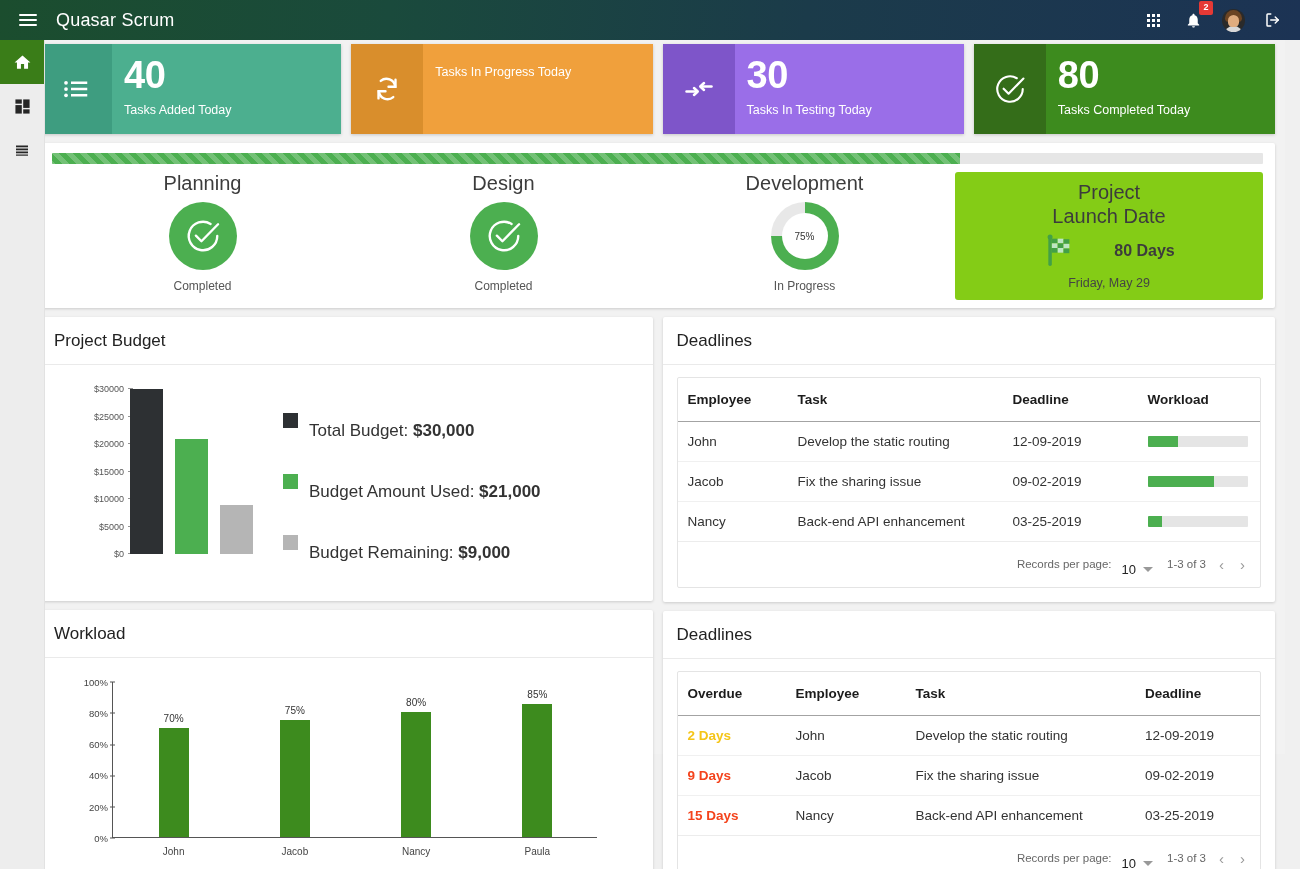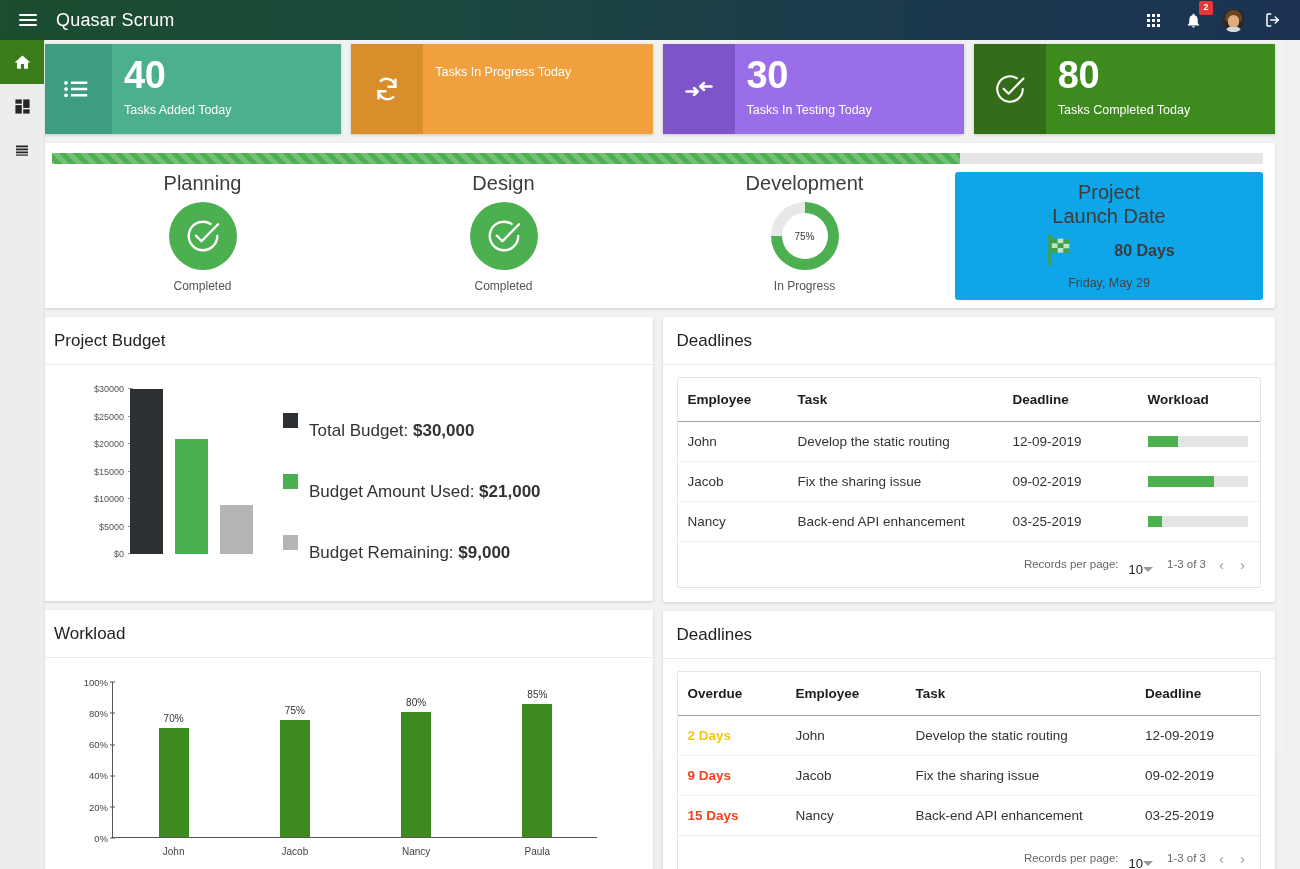--- a/index.html
+++ b/index.html
@@ -73,21 +73,21 @@
   .phase { flex: 1; text-align: center; padding-bottom: 6px; }
   .phase h3 { font-size: 20px; font-weight: 400; color: #3c3c3c; margin-bottom: 7px; }
   .ring-done { width: 68px; height: 68px; border-radius: 50%; background: #4caf50;
     margin: 0 auto; display: flex; align-items: center; justify-content: center; }
   .phase-status { font-size: 12px; color: #555; margin-top: 9px; }
   .donut { width: 68px; height: 68px; border-radius: 50%; margin: 0 auto; position: relative;
     background: conic-gradient(#4caf50 0deg 270deg, #e8e8e8 270deg 360deg); }
   .donut::after { content: ""; position: absolute; inset: 11px; background: #fff; border-radius: 50%; }
   .donut .pct { position: absolute; inset: 0; display: flex; align-items: center;
     justify-content: center; font-size: 10px; color: #333; z-index: 2; }
-  .launch { width: 308px; background: #0ea5e9; border-radius: 3px; text-align: center;
+  .launch { width: 308px; background: #84cc16; border-radius: 3px; text-align: center;
     padding: 8px 6px 10px 6px; }
   .launch h3 { font-size: 20px; font-weight: 400; color: #3c3c3c; line-height: 1.22; }
   .launch .flagrow { display: flex; align-items: center; justify-content: center; margin-top: 2px; gap: 33px; }
   .launch .days { font-size: 16px; font-weight: 700; color: #3c3c3c; margin-left: -2px; }
   .launch .date { font-size: 12.5px; color: #444; margin-top: 5px; }
 
   
   .grid2 { display: flex; gap: 10px; padding: 9px 10px 0 10px; }
   .col { flex: 1; }
   .card { background: #fff; border-radius: 2px; box-shadow: 0 1px 3px rgba(0,0,0,.16);
@@ -117,21 +117,21 @@
   table { width: 100%; border-collapse: collapse; }
   th { font-size: 13.5px; font-weight: 700; color: #1c1c1c; text-align: left;
     padding: 14px 10px; border-bottom: 1px solid #a3a3a3; }
   td { font-size: 13.5px; color: #333; padding: 12px 10px; border-bottom: 1px solid #f0f0f0; }
   tr:last-child td { border-bottom: 1px solid #ececec; }
   .wl-bar { width: 100px; height: 11px; background: #e5e5e5; border-radius: 1px; overflow: hidden; }
   .wl-bar i { display: block; height: 100%; background: #4caf50; }
   .pager { display: flex; align-items: center; justify-content: flex-end; gap: 10px;
     padding: 10px 12px; font-size: 11.5px; color: #666; }
   .pager .rpp { color: #666; }
-  .pager .sel { display: flex; align-items: center; color: #222; font-size: 13px; cursor: pointer; margin-top: 10px; }
+  .pager .sel { display: flex; align-items: center; gap: 7px; color: #222; font-size: 13px; cursor: pointer; margin-top: 10px; }
   .caret { width: 0; height: 0; border-left: 5px solid transparent; border-right: 5px solid transparent;
     border-top: 5px solid #999; }
   .pager .range { color: #666; margin-left: 4px; }
   .arw { font-size: 15px; color: #999; cursor: pointer; padding: 0 3px; }
   .ov-y { color: #f5c518; font-weight: 700; }
   .ov-r { color: #f4431c; font-weight: 700; }
 
   
   .wl-chart { height: 195px; position: relative; margin-top: 4px; }
   .wl-yaxis { position: absolute; left: 58px; top: 8px; width: 1px; height: 156px; background: #555; }

